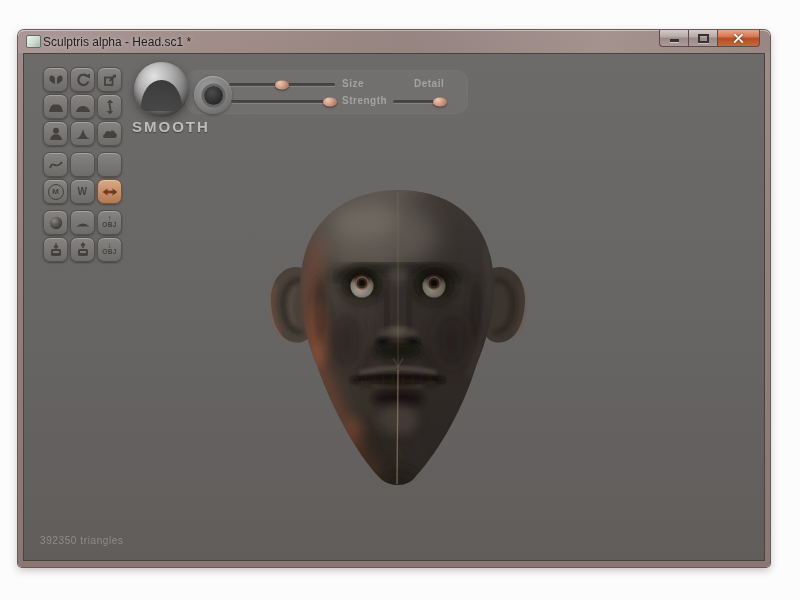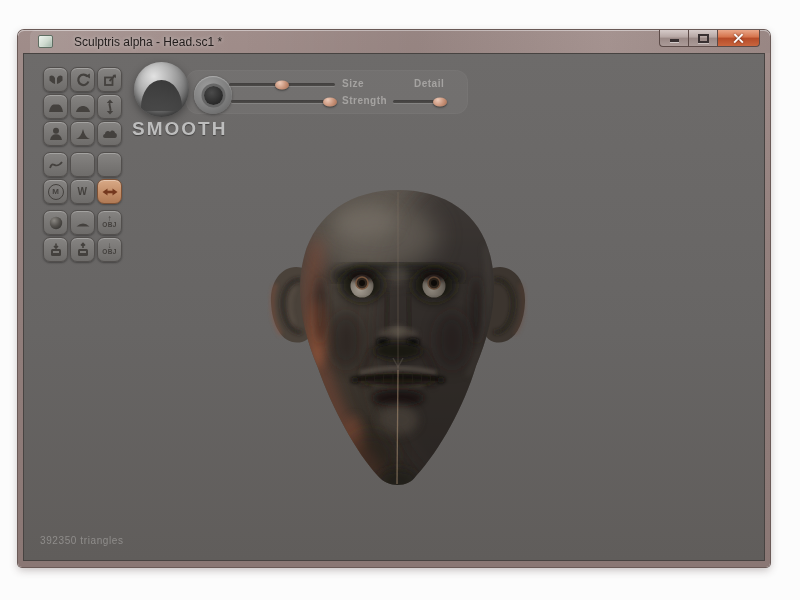--- a/index.html
+++ b/index.html
@@ -11,24 +11,23 @@
   
   .window{
     position:absolute;left:18px;top:30px;width:752px;height:537px;
     border-radius:6px 6px 4px 4px;
     background:linear-gradient(180deg,#a08d8a 0%,#93807d 40%,#8a7774 100%);
     box-shadow:0 0 0 1px #6a5a57, 0 3px 9px rgba(60,40,40,.3),
                inset 0 1px 0 rgba(255,255,255,.45);
   }
   .titlebar{
     position:relative;height:23px;display:flex;align-items:center;
-    padding-left:8px;gap:21px;border-radius:6px 6px 0 0;
+    padding-left:8px;gap:2px;border-radius:6px 6px 0 0;
     background:linear-gradient(90deg,rgba(255,255,255,.10),rgba(255,255,255,0) 28%,
                rgba(0,0,0,.06) 52%,rgba(255,255,255,.05) 78%,rgba(0,0,0,.04));
-    margin-left:12px;
   }
   .app-icon{
     width:13px;height:11px;border-radius:2px;
     background:linear-gradient(135deg,#eef4ee 0%,#cfdacf 55%,#9fb3a6 100%);
     border:1px solid #5f6e62;box-shadow:inset 0 0 1px #fff;
   }
   .title-text{
     font-size:12px;color:#211c1b;white-space:nowrap;
     text-shadow:0 0 4px rgba(255,255,255,.55);
   }
@@ -106,21 +105,21 @@
     background:radial-gradient(circle at 38% 32%,#9d9d9d 0%,#7e7e7e 55%,#606060 100%);
     box-shadow:inset 0 1px 1px rgba(255,255,255,.3), 0 1px 3px rgba(0,0,0,.35);
     display:flex;align-items:center;justify-content:center;
   }
   .brush-tex-inner{
     width:19px;height:19px;border-radius:50%;
     background:radial-gradient(circle at 40% 35%,#4b4b4b 0%,#262626 75%);
     box-shadow:0 0 0 2.5px rgba(95,95,95,.85);
   }
   .smooth-label{
-    position:absolute;left:108px;top:64px;font-size:19px;font-weight:bold;
+    position:absolute;left:108px;top:64px;font-size:15px;font-weight:bold;
     letter-spacing:2px;color:#bdbdbd;text-shadow:0 1px 1px rgba(0,0,0,.4);
   }
   .slider-panel{
     position:absolute;left:162px;top:16px;width:282px;height:44px;border-radius:12px;
     background:rgba(255,255,255,.045);
     box-shadow:inset 0 0 0 1px rgba(255,255,255,.03);
   }
   .slider{position:absolute;height:3px;border-radius:2px;
     background:linear-gradient(#413f3e,#4c4a48);
     box-shadow:0 1px 0 rgba(255,255,255,.14);}

